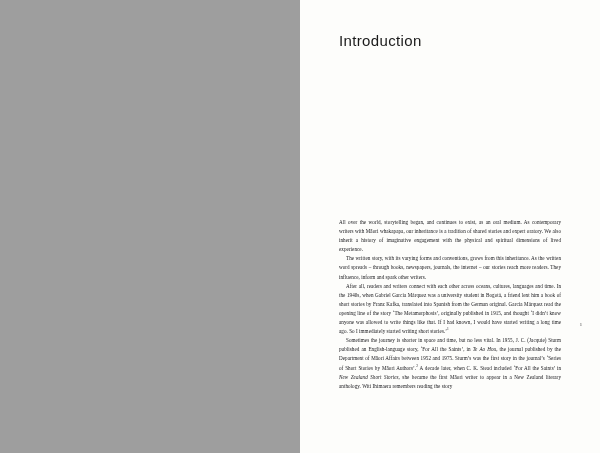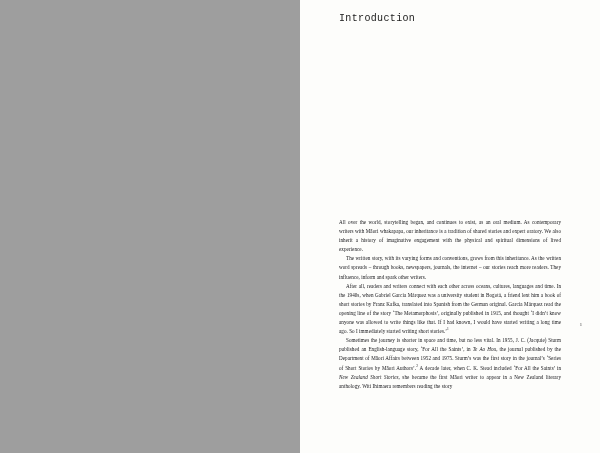--- a/index.html
+++ b/index.html
@@ -28,23 +28,23 @@
   .right-page {
     width: 300px;
     height: 453px;
     background: #fdfdfb;
     flex: 0 0 300px;
     position: relative;
   }
   .chapter-title {
     position: absolute;
     left: 39px;
-    top: 13px;
-    font-family: Liberation Mono, monospace;
-    font-size: 10px;
+    top: 32px;
+    font-family: Liberation Sans, sans-serif;
+    font-size: 15px;
     letter-spacing: 0.35px;
     color: #1a1a1a;
   }
   .text-block {
     position: absolute;
     left: 39px;
     top: 218px;
     width: 222px;
     color: #16161a;
   }

